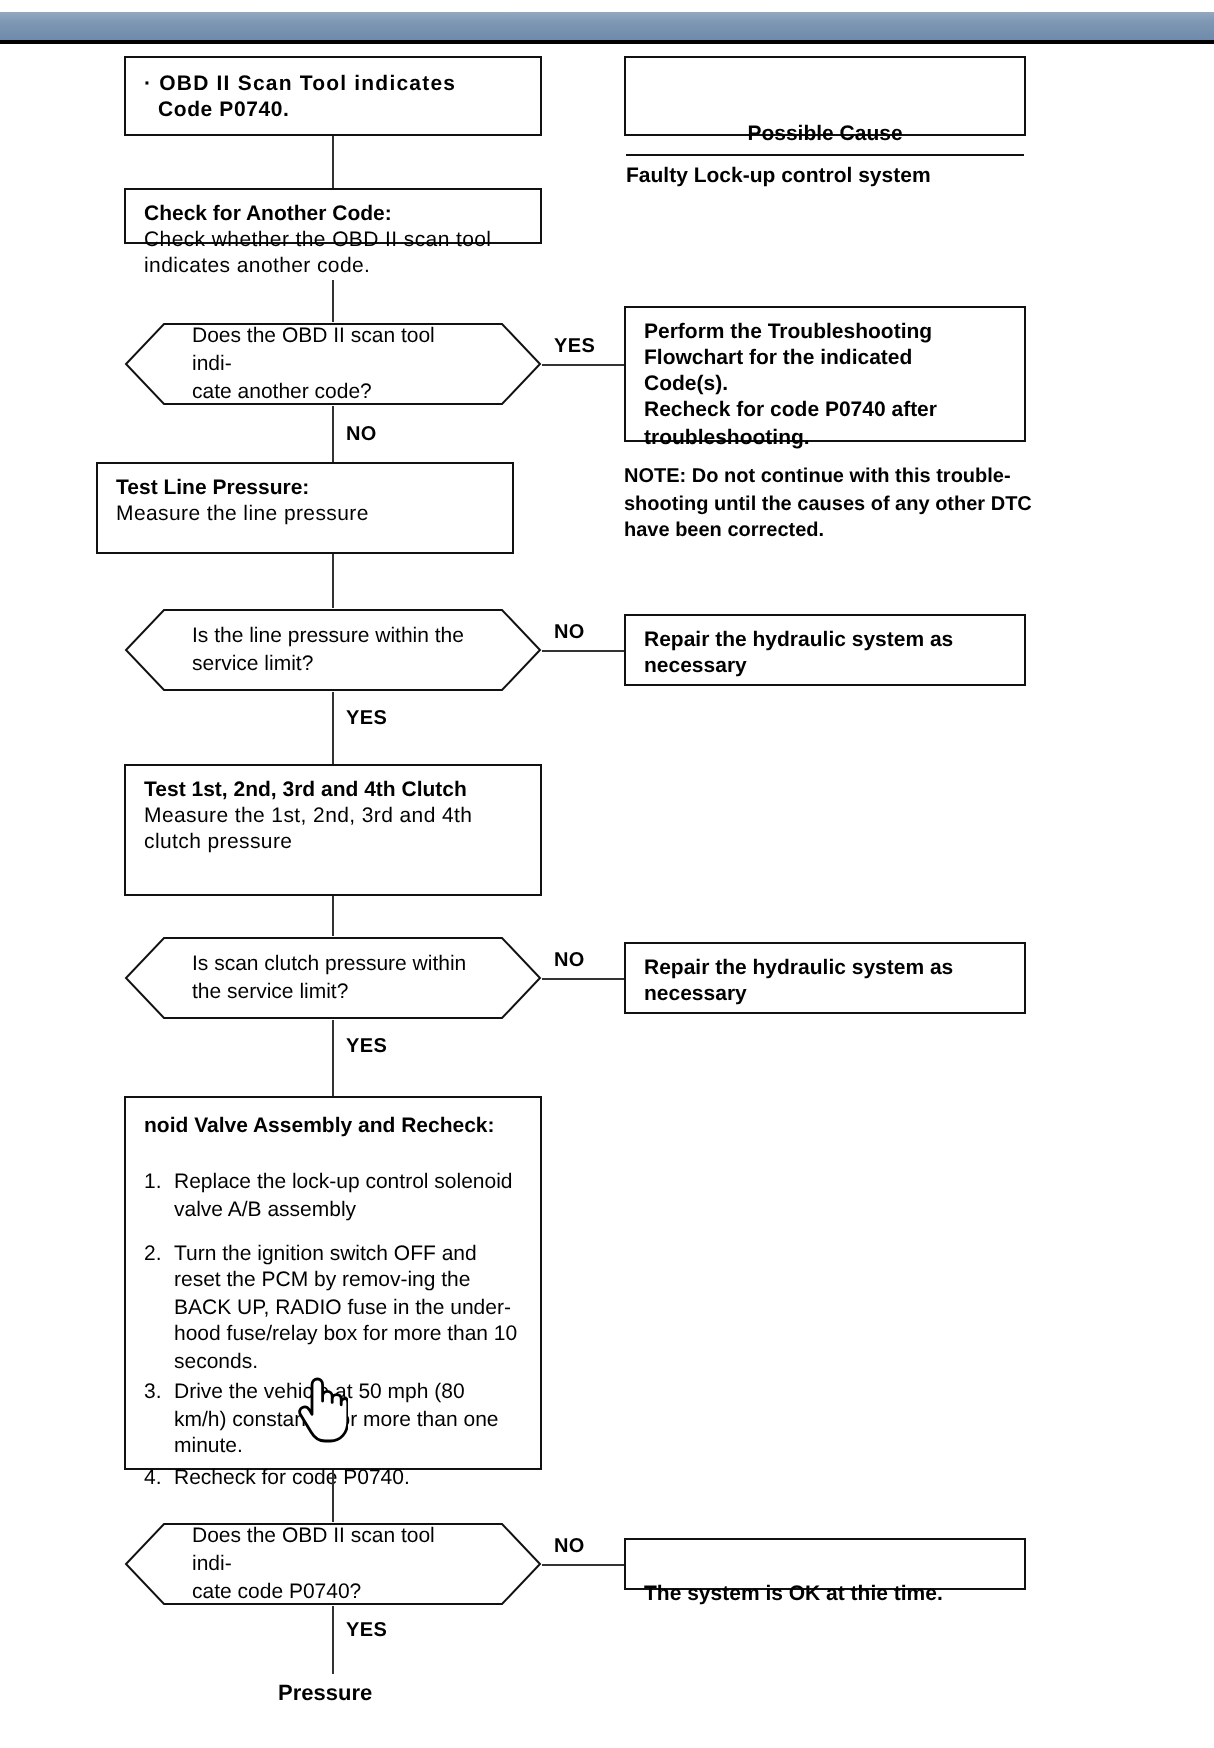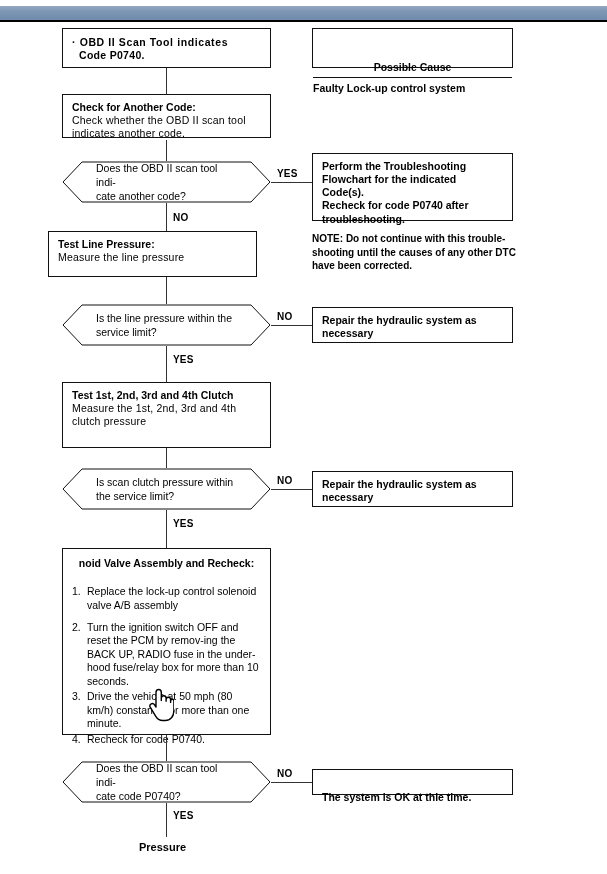--- a/index.html
+++ b/index.html
@@ -106,21 +106,21 @@
       <div class="txt-sm b" style="letter-spacing:.6px;">
         <span>·</span>
         <span>OBD II Scan Tool indicates</span>
       </div>
       <div class="txt-sm b" style="letter-spacing:.3px;padding-left:7px;">Code P0740.</div>
     </div>
   </div>
 
   <div class="ln ln-v" style="left:166px;top:68px;height:26px;"></div>
 
-  <div class="box" style="left:62px;top:94px;width:209px;height:44px;">
+  <div class="box" style="left:62px;top:94px;width:209px;height:28px;">
     <div class="pad" style="padding:6px 9px;">
       <div class="txt-sm b">Check for Another Code:</div>
       <div class="txt-sm" style="letter-spacing:.2px;">Check whether the OBD II scan tool indicates another code.</div>
     </div>
   </div>
 
   <div class="ln ln-v" style="left:166px;top:140px;height:21px;"></div>
 
   <div class="hex" style="left:62px;top:161px;width:209px;height:42px;">
     <svg width="209" height="42" viewBox="0 0 209 42">
@@ -190,21 +190,21 @@
   </div>
 
   <div class="ln ln-h" style="left:271px;top:489px;width:41px;"></div>
   <div class="lbl" style="left:277px;top:475px;">NO</div>
 
   <div class="ln ln-v" style="left:166px;top:510px;height:38px;"></div>
   <div class="lbl" style="left:173px;top:518px;">YES</div>
 
   <div class="box" style="left:62px;top:548px;width:209px;height:187px;">
     <div class="pad" style="padding:8px 9px;">
-      <div class="txt-sm b" style="margin-bottom:15px;text-align:center;">noid Valve Assembly and Recheck:</div>
+      <div class="txt-sm b" style="margin-bottom:15px;">noid Valve Assembly and Recheck:</div>
       <ol class="steps">
         <li>
           <span class="num">1.</span>
           <span class="bd">Replace the lock-up control solenoid valve A/B assembly</span>
         </li>
         <li style="margin-top:9px;">
           <span class="num">2.</span>
           <span class="bd">Turn the ignition switch OFF and reset the PCM by remov-ing the BACK UP, RADIO fuse in the under-hood fuse/relay box for more than 10 seconds.</span>
         </li>
         <li>

